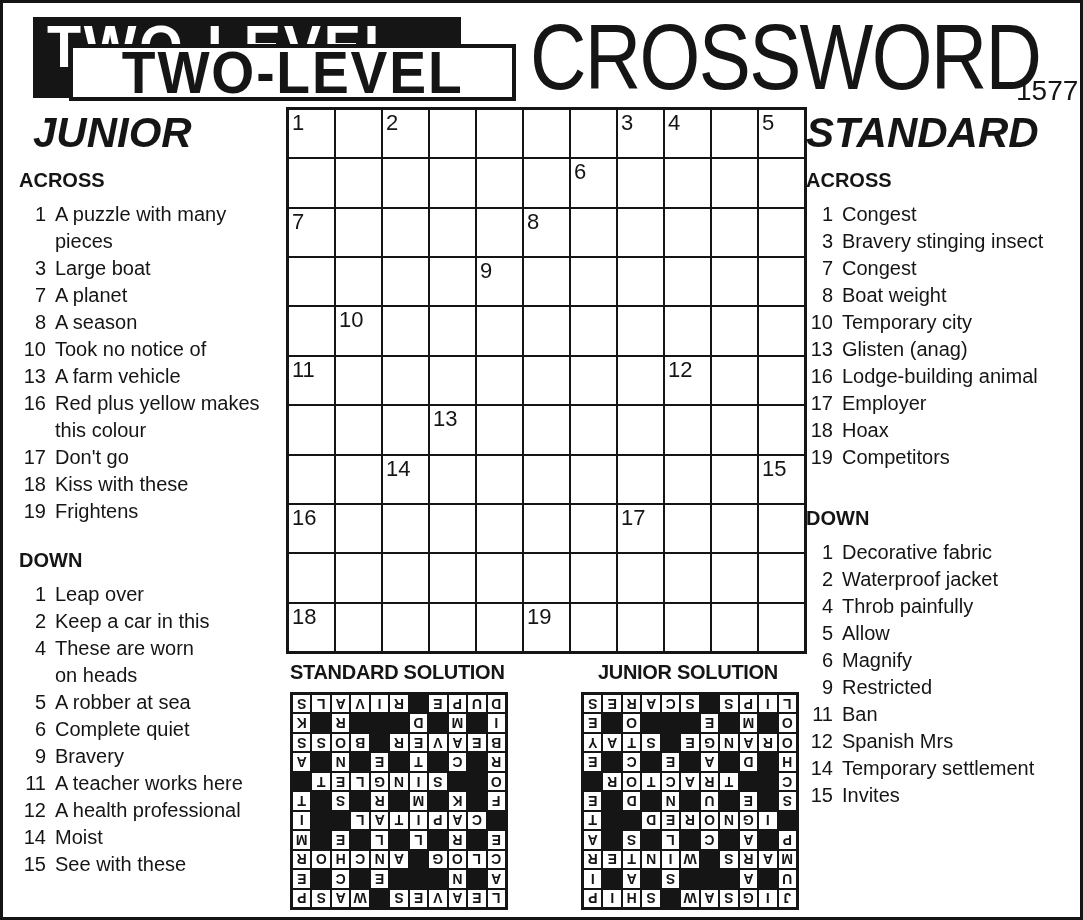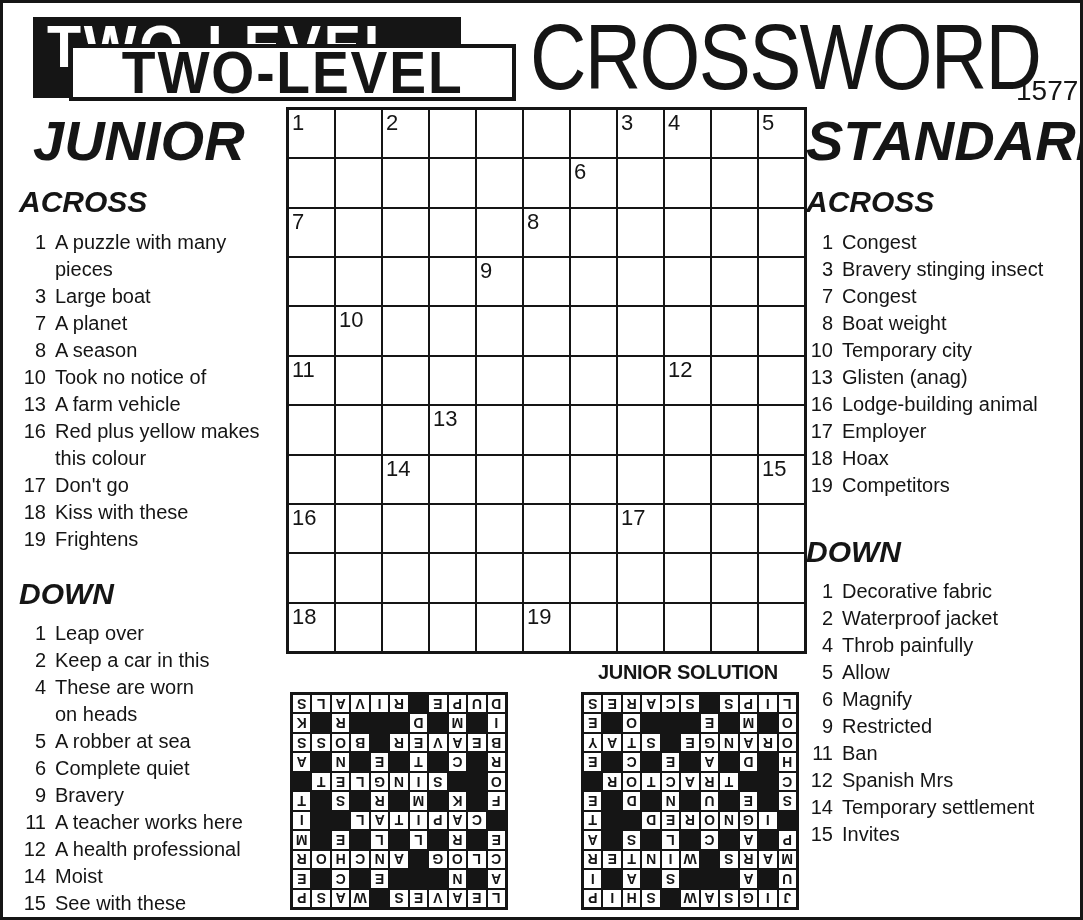--- a/index.html
+++ b/index.html
@@ -27,23 +27,23 @@
   .page-title {
     position:absolute; left:527px; top:8px; z-index:1;
     font-size:92px; font-weight:400; letter-spacing:-2px; line-height:1;
     transform:scaleX(0.85); transform-origin:left; white-space:nowrap;
   }
   .issue-number { position:absolute; left:1013px; top:72px; font-size:28px; z-index:2; }
   
   .col { position:absolute; top:106px; }
   #junior-col { left:16px; width:264px; }
   #standard-col { left:803px; width:260px; }
-  .col-title { font-style:italic; font-weight:700; font-size:56px; line-height:1.15; white-space:nowrap; }
+  .col-title { font-style:italic; font-weight:700; font-size:42px; line-height:1.15; white-space:nowrap; }
   #junior-col .col-title { margin-left:14px; }
-  .ad-heading { font-weight:700; font-size:30px; line-height:1.15; margin-top:12px;font-style:italic; }
+  .ad-heading { font-weight:700; font-size:20px; line-height:1.15; margin-top:12px; }
   .clue-list { margin-top:9px; }
   .clue { display:flex; font-size:20px; line-height:27px; }
   .clue-num { width:27px; text-align:right; margin-right:9px; flex:none; }
   .clue-text { white-space:pre-line; }
   .down-gap-junior { margin-top:24px; }
   .down-gap-standard { margin-top:36px; }
   
   #main-grid {
     position:absolute; left:283px; top:104px; width:517px; height:543px;
     display:grid; grid-template-columns:repeat(11,1fr); grid-template-rows:repeat(11,1fr);
@@ -423,20 +423,21 @@
           <span class="clue-num">14</span>
           <span class="clue-text">Temporary settlement</span>
         </div>
         <div class="clue">
           <span class="clue-num">15</span>
           <span class="clue-text">Invites</span>
         </div>
       </div>
   </div>
 
+  <div class="sol-heading" id="standard-sol-heading">STANDARD SOLUTION</div>
   <div class="sol-grid" id="standard-sol">
       <div class="cell">
         <span>L</span>
       </div>
       <div class="cell">
         <span>E</span>
       </div>
       <div class="cell">
         <span>A</span>
       </div>

